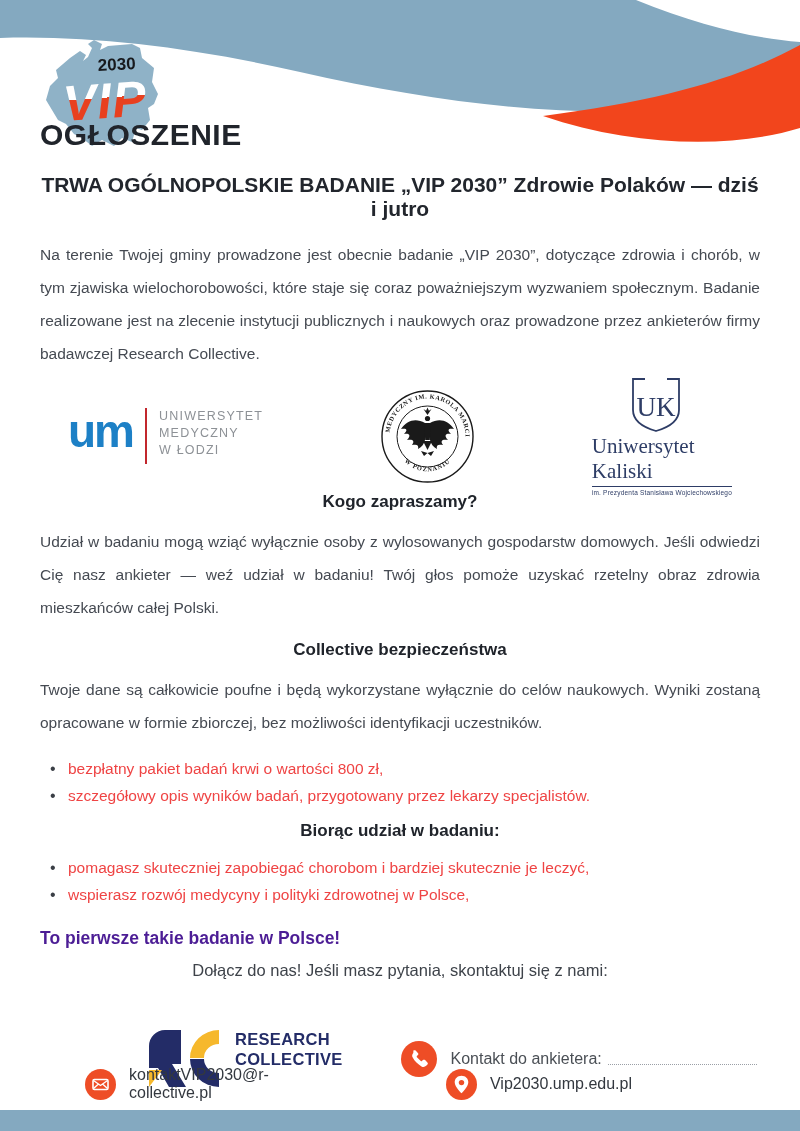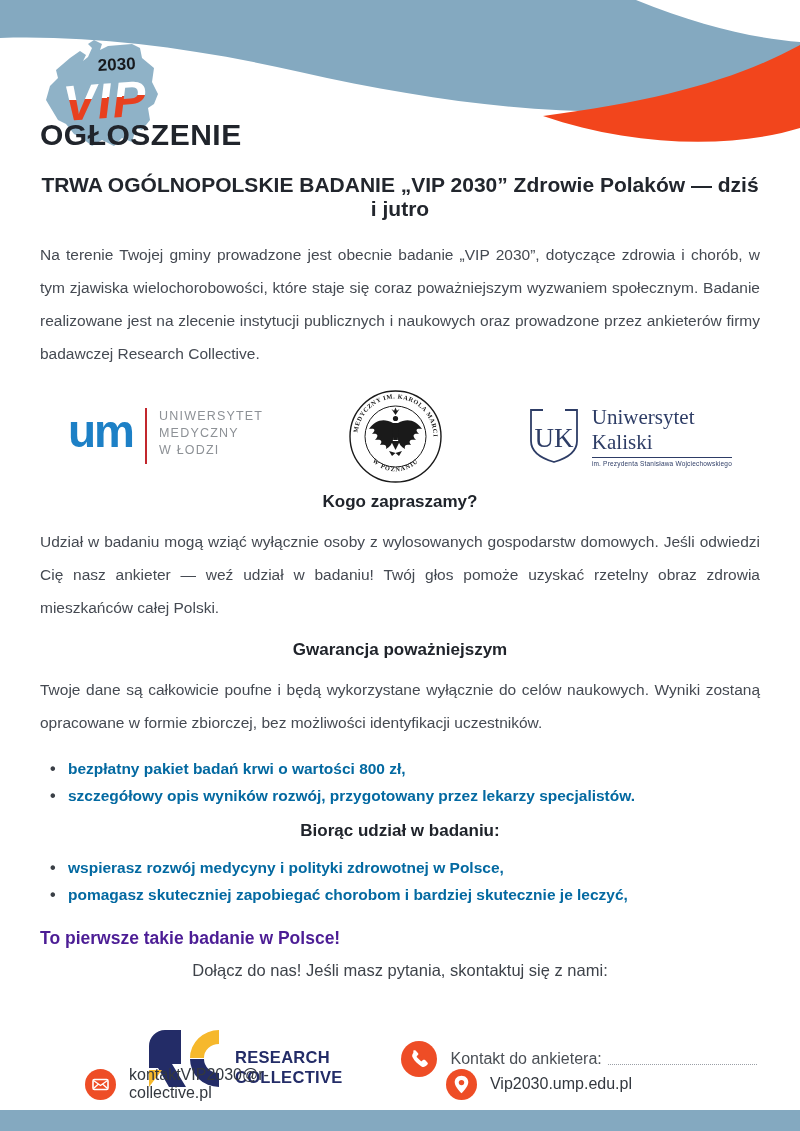--- a/index.html
+++ b/index.html
@@ -29,42 +29,42 @@
     padding:4px 28px 0 28px; height:96px; margin-bottom:10px;
   }
   
   .um-logo { display:flex; align-items:flex-start; }
   .um-mark { font-size:46px; font-weight:bold; color:#1d80c6; letter-spacing:-2px; line-height:1; margin-right:12px; }
   .um-divider { width:2px; height:56px; background:#c2272d; margin-right:12px; }
   .um-text { font-size:12.5px; letter-spacing:1.2px; color:#8d9196; line-height:1.35; }
   
   .seal { width:95px; height:95px; }
   
-  .uk-logo { display:flex; align-items:center; }
+  .uk-logo { display:flex; align-items:center;flex-direction:column; }
   .uk-shield { width:52px; height:58px; margin-right:12px; }
   .uk-name { font-family:"Liberation Serif", serif; font-size:21px; color:#2e3d66; line-height:1.15; }
   .uk-sub { font-size:6.5px; color:#2e3d66; border-top:1px solid #2e3d66; padding-top:2px; margin-top:3px; letter-spacing:.2px; }
   h3.sec-heading {
     text-align:center; font-size:17px; font-weight:bold; color:#20242b;
     margin:8px 0 13px 0;
   }
   ul.bullets { list-style:none; margin:0 0 12px 8px; }
   ul.bullets li {
-    font-size:15.5px; line-height:27px; color:#0369a1; padding-left:20px; position:relative;font-weight:bold;
+    font-size:15.5px; line-height:27px; color:#ef4444; padding-left:20px; position:relative;
   }
   ul.bullets li::before {
     content:"•"; position:absolute; left:2px; top:0; color:#3a3f46; font-size:16px;
   }
   .closing-heading { text-align:left; font-size:17.5px; font-weight:bold; color:#4c1d95; margin:20px 0 12px 0; }
   .cta-line { text-align:center; font-size:16.5px; color:#3e434a; }
   
   .contact-row {
     display:flex; align-items:center; margin:50px 3px 0 90px;
   }
-  .rc-logo { display:flex; align-items:flex-end;padding-left:19px; }
+  .rc-logo { display:flex; align-items:flex-start;padding-left:19px; }
   .rc-mark { width:72px; height:58px; margin-right:14px; }
   .rc-name { font-size:16.5px; font-weight:bold; color:#232c67; line-height:1.2; letter-spacing:.3px; }
   .phone-badge { width:36px; height:36px; margin:0 14px 0 58px; flex:none; }
   .contact-label { font-size:16px; color:#4a4f55; white-space:nowrap; margin-right:6px; }
   .dotted-line { flex:1; border-bottom:1.6px dotted #9a9fa6; height:1px; transform:translateY(5px); }
   
   .footer-row { position:absolute; left:0; bottom:29px; width:632px; display:flex; align-items:center; }
   .footer-item { display:flex; align-items:center; }
   .footer-item.email { margin-left:85px; }
   .footer-item.site { margin-left:95px; }
@@ -149,32 +149,32 @@
           <div>Kaliski</div>
         </div>
         <div class="uk-sub">im. Prezydenta Stanisława Wojciechowskiego</div>
       </div>
     </div>
   </div>
 
   <h3 class="sec-heading">Kogo zapraszamy?</h3>
   <p class="body-text">Udział w badaniu mogą wziąć wyłącznie osoby z wylosowanych gospodarstw domowych. Jeśli odwiedzi Cię nasz ankieter — weź udział w badaniu! Twój głos pomoże uzyskać rzetelny obraz zdrowia mieszkańców całej Polski.</p>
 
-  <h3 class="sec-heading">Gwarancja poważniejszym</h3>
+  <h3 class="sec-heading">Collective bezpieczeństwa</h3>
   <p class="body-text">Twoje dane są całkowicie poufne i będą wykorzystane wyłącznie do celów naukowych. Wyniki zostaną opracowane w formie zbiorczej, bez możliwości identyfikacji uczestników.</p>
 
   <ul class="bullets">
     <li>bezpłatny pakiet badań krwi o wartości 800 zł,</li>
-    <li>szczegółowy opis wyników rozwój, przygotowany przez lekarzy specjalistów.</li>
+    <li>szczegółowy opis wyników badań, przygotowany przez lekarzy specjalistów.</li>
   </ul>
 
   <h3 class="sec-heading">Biorąc udział w badaniu:</h3>
   <ul class="bullets">
+    <li>pomagasz skuteczniej zapobiegać chorobom i bardziej skutecznie je leczyć,</li>
     <li>wspierasz rozwój medycyny i polityki zdrowotnej w Polsce,</li>
-    <li>pomagasz skuteczniej zapobiegać chorobom i bardziej skutecznie je leczyć,</li>
   </ul>
 
   <div class="closing-heading">To pierwsze takie badanie w Polsce!</div>
   <div class="cta-line">Dołącz do nas! Jeśli masz pytania, skontaktuj się z nami:</div>
 
   <div class="contact-row">
     <div class="rc-logo">
       <svg class="rc-mark" viewBox="0 0 72 58" aria-hidden="true">
         <path fill="#232c67" d="M16,0 H32 V34 H23 L37,57 H20 L9,38 H0 V16 A16,16 0 0 1 16,0 Z"></path>
         <path fill="#f6b82c" d="M0,40 L13,40 L0,57 Z"></path>

